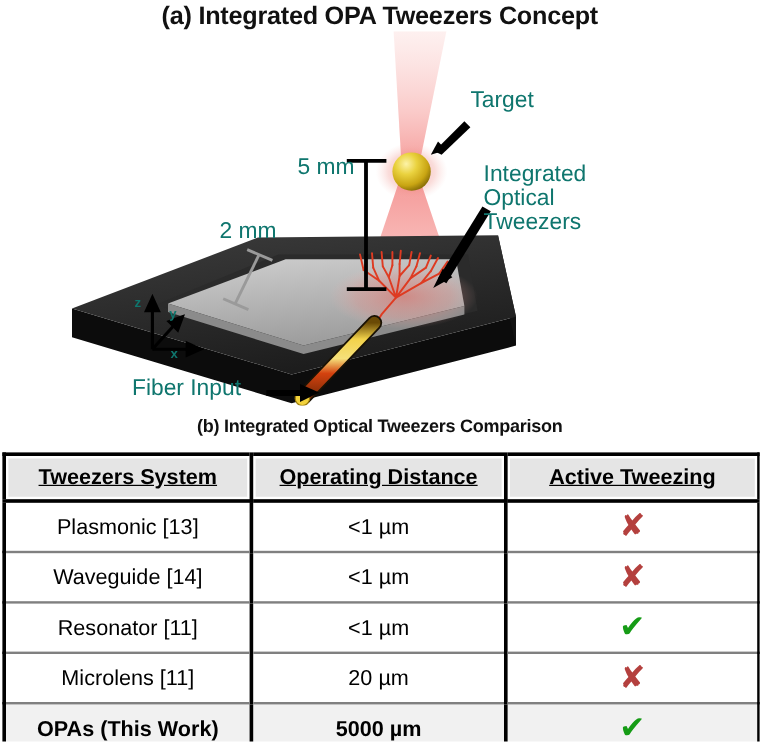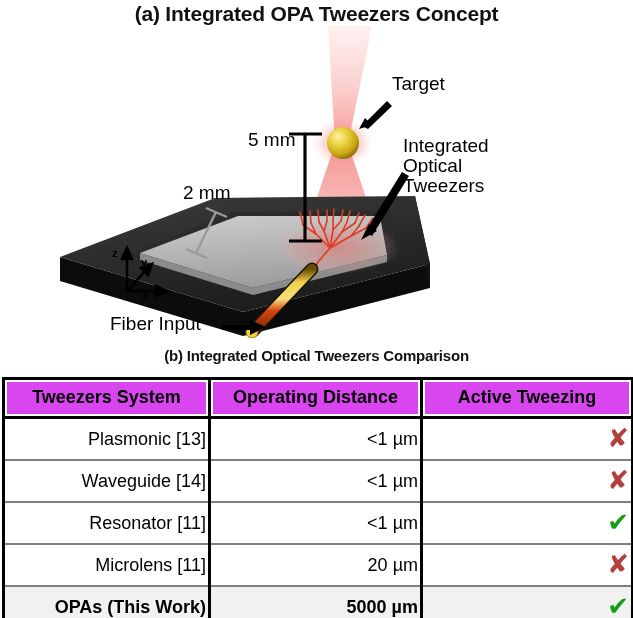--- a/index.html
+++ b/index.html
@@ -18,21 +18,21 @@
   }
   #title-a{top:2px;font-size:21px;}
   #title-b{top:347px;font-size:15px;}
 
   
   #panel-a{top:26px;height:312px;}
   #illus{position:absolute;left:0;top:0;width:633px;height:312px;}
 
   .anno{
     position:absolute;font-size:19px;line-height:1.04;
-    color:#000000;white-space:pre;font-weight:normal;
+    color:#0f766e;white-space:pre;font-weight:normal;
   }
   #lbl-target{left:392px;top:48px;}
   #lbl-iot{left:403px;top:110px;text-align:left;}
   #lbl-fiber{left:110px;top:288px;font-size:19px;}
   #lbl-5mm{left:248px;top:104px;font-size:19px;}
   #lbl-2mm{left:183px;top:157px;font-size:19px;}
   #lbl-axis-z{left:112px;top:222px;font-size:11px;font-weight:bold;}
   #lbl-axis-y{left:141px;top:231px;font-size:11px;font-weight:bold;}
   #lbl-axis-x{left:142px;top:264px;font-size:11px;font-weight:bold;}
 
@@ -43,32 +43,33 @@
     width:629px;border-collapse:collapse;
     table-layout:fixed;
     border:3px solid #000000;
     background:#ffffff;
   }
   table.cmp col.c1{width:206px;}
   table.cmp col.c2{width:212px;}
   table.cmp col.c3{width:211px;}
 
   table.cmp th{
-    background:#d946ef;
+    background:#e5e5e5;
     font-size:18px;font-weight:bold;
     padding:7px 2px 8px 2px;
     text-align:center;
     border-right:3px solid #000;
     border-bottom:3px solid #000;
     box-shadow:inset 0 0 0 2px #ffffff;
+    text-decoration:underline;
   }
   table.cmp th:last-child{border-right:none;}
 
   table.cmp td{
-    font-size:18px;text-align:right;
+    font-size:18px;text-align:center;
     padding:7px 2px 7px 2px;height:26px;
     border-right:3px solid #000;
     border-bottom:2px solid #808080;
     background:#ffffff;
   }
   table.cmp td:last-child{border-right:none;}
   table.cmp tr.last td{
     background:#f1f1f1;font-weight:bold;border-bottom:none;
   }
   .mark{font-size:26px;font-weight:bold;line-height:0.9;display:inline-block;}

